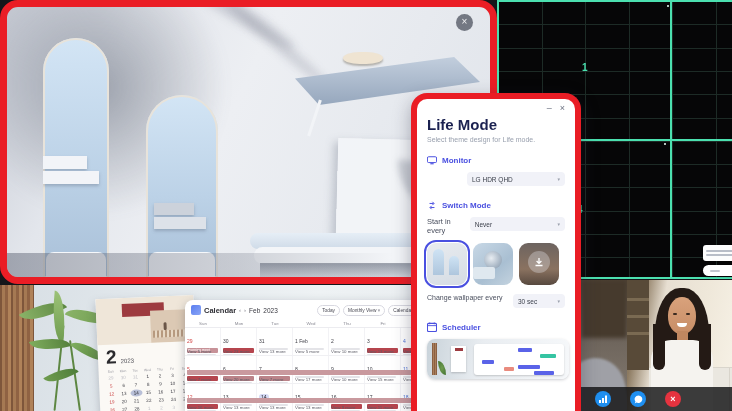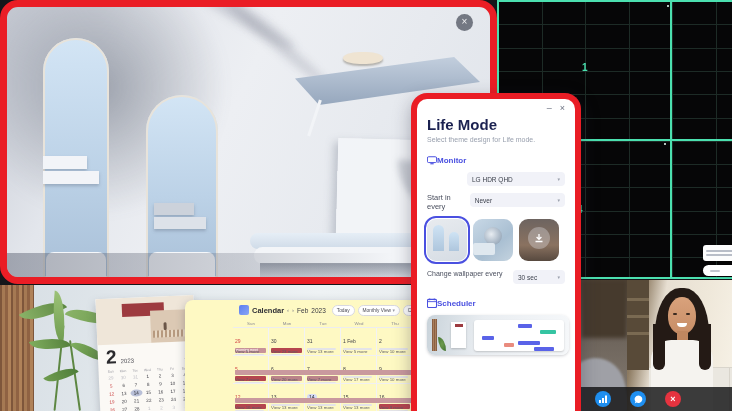--- a/index.html
+++ b/index.html
@@ -73,22 +73,22 @@
   .wcal-head .yr{font-size:6px;color:#55555c;}
   .wcal-head .nav{margin-left:auto;font-size:6px;color:#8a8a92;}
   .wcal-grid{display:grid;grid-template-columns:repeat(7,1fr);padding:1px 6px;row-gap:1px;}
   .wcal-grid .dh{font-size:3.4px;color:#9a9aa2;text-align:center;}
   .wcal-grid .d{font-size:4.6px;color:#46464d;text-align:center;height:7px;line-height:7px;}
   .wcal-grid .d.muted{color:#c2c2c8;}
   .wcal-grid .d.red{color:#cc4747;}
   .wcal-grid .d.sel{background:#b9c0d8;border-radius:50%;color:#1e1e24;}
 
   
-  .capp{position:absolute;left:185px;top:300px;width:252px;height:111px;background:#fef9c3;
-    border-radius:8px 8px 0 0;box-shadow:0 3px 10px rgba(70,75,90,.35);z-index:3;overflow:hidden;padding-left:48px;}
+  .capp{position:absolute;left:185px;top:300px;width:252px;height:111px;background:#ffffff;
+    border-radius:8px 8px 0 0;box-shadow:0 3px 10px rgba(70,75,90,.35);z-index:3;overflow:hidden;}
   .capp-head{display:flex;align-items:center;gap:3px;height:20px;padding:0 6px;}
   .capp-logo{width:10px;height:10px;border-radius:2px;background:linear-gradient(135deg,#5a7df0,#8aa6f5);flex:none;}
   .capp-title{font-size:7.5px;font-weight:bold;color:#2e2e34;}
   .capp-nav{font-size:6px;color:#7a7a84;}
   .capp-month{font-size:6.5px;color:#3a3a42;}
   .capp-spacer{flex:1;}
   .pill{flex:none;font-size:4.8px;color:#4a4a54;border:0.5px solid #d8d8e0;border-radius:6px;padding:2px 4px;background:#fff;white-space:nowrap;}
   .pill .dd{color:#9a9aa4;}
   .capp-dh{display:grid;grid-template-columns:repeat(7,36px);height:8px;border-bottom:0.5px solid #ececf0;}
   .capp-dh div{font-size:4.4px;color:#8a8a94;text-align:center;line-height:8px;}
@@ -108,21 +108,21 @@
   .rowbar{position:absolute;left:2px;right:2px;top:14px;height:5px;background:#c9999e;border-radius:1px;z-index:1;}
 
   
   .lm{position:absolute;left:411px;top:93px;width:170px;height:318px;background:#ffffff;
     border:6px solid #ea1d25;border-bottom:none;border-radius:16px 16px 0 0;z-index:6;
     box-shadow:0 6px 18px rgba(40,40,60,.35);padding:4px 10px 0 10px;overflow:hidden;}
   .lm-controls{display:flex;justify-content:flex-end;gap:8px;color:#6a7080;font-size:9px;height:10px;line-height:10px;}
   .lm-controls span{cursor:pointer;}
   .lm-title{font-size:15px;font-weight:bold;color:#1b2150;margin-top:3px;}
   .lm-sub{font-size:7px;color:#99a0ae;margin-top:3px;}
-  .lm-sec{display:flex;align-items:center;margin-top:13px;}
+  .lm-sec{display:flex;align-items:center;gap:5px;margin-top:13px;}
   .lm-sec svg{flex:none;}
   .lm-sec .lbl{font-size:8px;font-weight:bold;color:#4a50e0;}
   .lm-sec .chev{margin-left:auto;width:5px;height:5px;border-right:1.2px solid #6a7080;border-bottom:1.2px solid #6a7080;
     transform:rotate(45deg);margin-top:-3px;cursor:pointer;}
   .lm-row{display:flex;align-items:flex-start;margin-top:7px;}
   .lm-row .rlbl{font-size:7.5px;color:#4a4f5e;}
   .drop{margin-left:auto;width:98px;height:14px;background:#f1f2f8;border-radius:4px;display:flex;align-items:center;
     padding:0 5px;cursor:pointer;}
   .drop.small{width:52px;}
   .drop .val{font-size:6.5px;color:#3a3f4a;}
@@ -370,20 +370,27 @@
         </svg>
       <span class="lbl">Monitor</span>
     </div>
     <div class="lm-row">
       <div class="drop">
         <span class="val">LG HDR QHD</span>
         <span class="arr">▾</span>
       </div>
     </div>
 
+    <div class="lm-sec" style="margin-top:15px;">
+      <svg width="10" height="9" viewBox="0 0 12 11">
+          <path d="M3 3 h5 M6.5 1 L8.5 3 L6.5 5" fill="none" stroke="#4a50e0" stroke-width="1.2"></path>
+          <path d="M9 8 h-5 M5.5 6 L3.5 8 L5.5 10" fill="none" stroke="#4a50e0" stroke-width="1.2"></path>
+        </svg>
+      <span class="lbl">Switch Mode</span>
+    </div>
     <div class="lm-row">
       <span class="rlbl">Start in every</span>
       <div class="drop">
         <span class="val">Never</span>
         <span class="arr">▾</span>
       </div>
     </div>
 
     <div class="thumbs">
       <div class="thumb sel t1">

